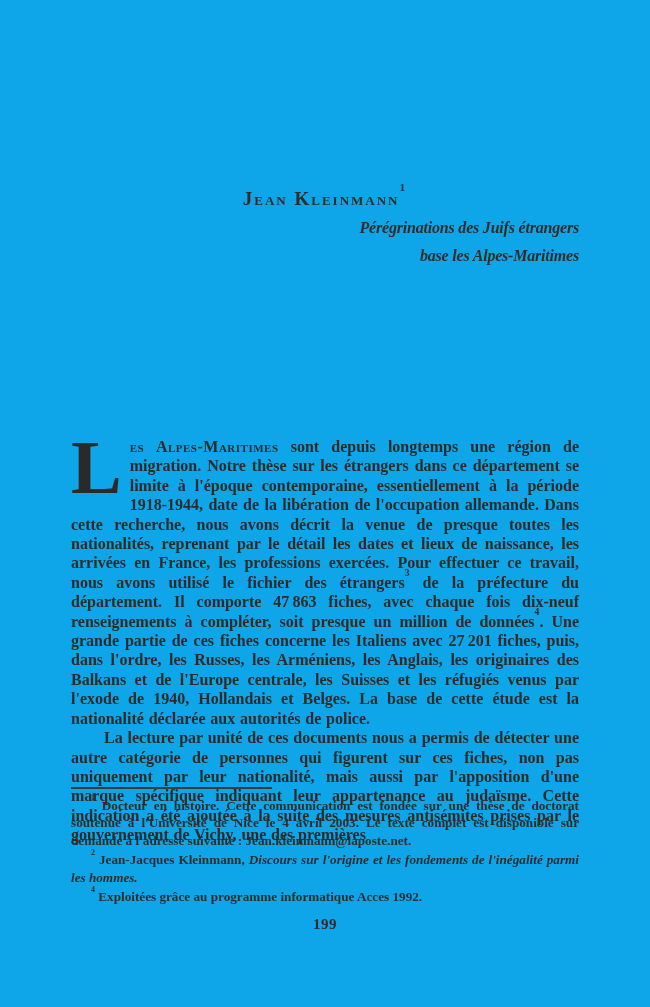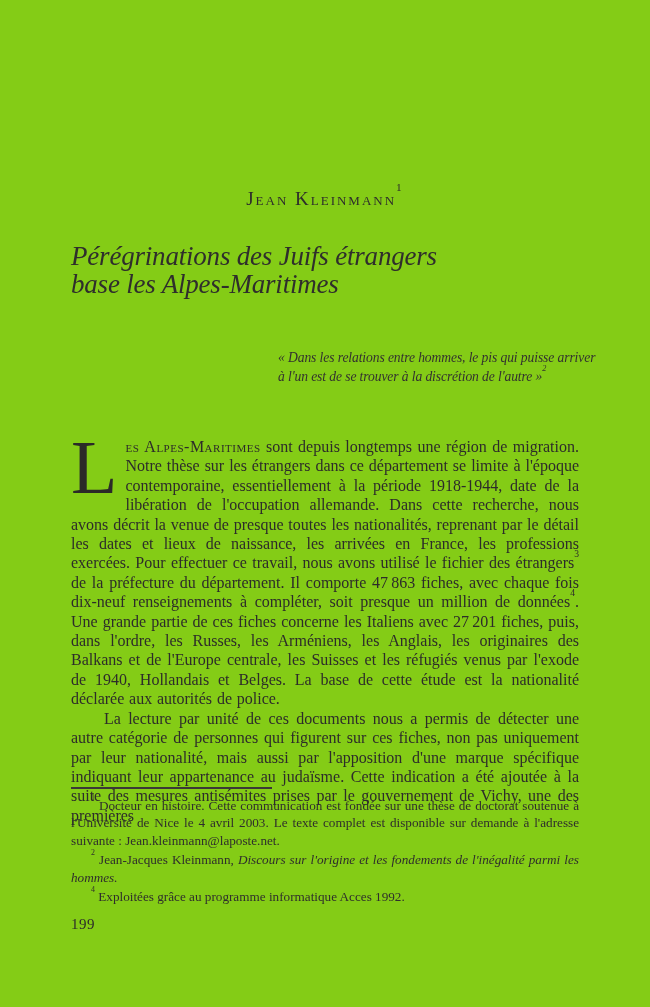--- a/index.html
+++ b/index.html
@@ -1,43 +1,44 @@
 <!DOCTYPE html>
 <html lang="fr"><head>
 <meta charset="utf-8">
 <style>
   html,body { margin:0; padding:0; background:#e8e8e8; }
   .page {
     position:relative;
     width:650px; height:1007px;
     margin:0 auto;
-    background:#84cc16;
+    background:#0ea5e9;
     color:#2d2c2a;
     font-family:"Liberation Serif","DejaVu Serif",serif;
     overflow:hidden;
+    font-weight:bold;
   }
   .sup {
     font-size:0.6em;
     position:relative;
     top:-0.55em;
     line-height:0;
   }
   .author {
     position:absolute; top:188px; left:71px; width:508px;
     text-align:center;
     font-variant:small-caps;
     font-size:19px;
     letter-spacing:2px;
     color:#2e2d2b;
   }
   .title {
-    position:absolute; top:243px; left:71px; width:508px;
-    text-align:left;
+    position:absolute; top:214px; left:71px; width:508px;
+    text-align:right;
     font-style:italic;
-    font-size:27px;
+    font-size:16px;
     line-height:27.5px;
     letter-spacing:-0.2px;
     color:#2f2e2c;
   }
   .epigraph {
     position:absolute; top:348px; left:278px;
     font-style:italic;
     font-size:13.6px;
     line-height:19px;
     letter-spacing:-0.1px;
@@ -70,42 +71,39 @@
     position:absolute; top:797px; left:71px; width:508px;
     font-size:13.2px;
     line-height:17.3px;
     text-align:justify;
     color:#2f2e2c;
   }
   .fn { margin:0 0 2.5px 0; text-indent:20px; }
   .it { font-style:italic; }
   .pageno {
     position:absolute; top:916px; left:71px; width:508px;
+    text-align:center;
     font-size:15px;
     letter-spacing:0.5px;
   }
 </style>
 </head>
 <body>
 
 <div class="page">
 
   <div class="author">
     <span>Jean Kleinmann</span><sup class="sup">1</sup>
   </div>
 
   <div class="title">
     <div>Pérégrinations des Juifs étrangers</div>
     <div>base les Alpes-Maritimes</div>
   </div>
 
-  <div class="epigraph">
-    <div>«&nbsp;Dans les relations entre hommes, le pis qui puisse arriver</div>
-    <div><span>à l'un est de se trouver à la discrétion de l'autre&nbsp;»</span><sup class="sup">2</sup></div>
-  </div>
 
   <div class="body-text">
     <p class="p1"><span class="dropcap">L</span><span class="sc">es Alpes-Maritimes</span><span> sont depuis longtemps une région de migration. Notre thèse sur les étrangers dans ce département se limite à l'époque contemporaine, essentiellement à la période 1918-1944, date de la libération de l'occupation allemande. Dans cette recherche, nous avons décrit la venue de presque toutes les nationalités, reprenant par le détail les dates et lieux de naissance, les arrivées en France, les professions exercées. Pour effectuer ce travail, nous avons utilisé le fichier des étrangers</span><sup class="sup">3</sup><span> de la préfecture du département. Il comporte 47 863 fiches, avec chaque fois dix-neuf renseignements à compléter, soit presque un million de données</span><sup class="sup">4</sup><span>. Une grande partie de ces fiches concerne les Italiens avec 27 201 fiches, puis, dans l'ordre, les Russes, les Arméniens, les Anglais, les originaires des Balkans et de l'Europe centrale, les Suisses et les réfugiés venus par l'exode de 1940, Hollandais et Belges. La base de cette étude est la nationalité déclarée aux autorités de police.</span></p>
     <p class="p2">La lecture par unité de ces documents nous a permis de détecter une autre catégorie de personnes qui figurent sur ces fiches, non pas uniquement par leur nationalité, mais aussi par l'apposition d'une marque spécifique indiquant leur appartenance au judaïsme. Cette indication a été ajoutée à la suite des mesures antisémites prises par le gouvernement de Vichy, une des premières</p>
   </div>
 
   <div class="fnrule"></div>
 
   <div class="footnotes">
     <p class="fn"><sup class="sup">1</sup><span> Docteur en histoire. Cette communication est fondée sur une thèse de doctorat soutenue à l'Université de Nice le 4 avril 2003. Le texte complet est disponible sur demande à l'adresse suivante&nbsp;: Jean.kleinmann@laposte.net.</span></p>

